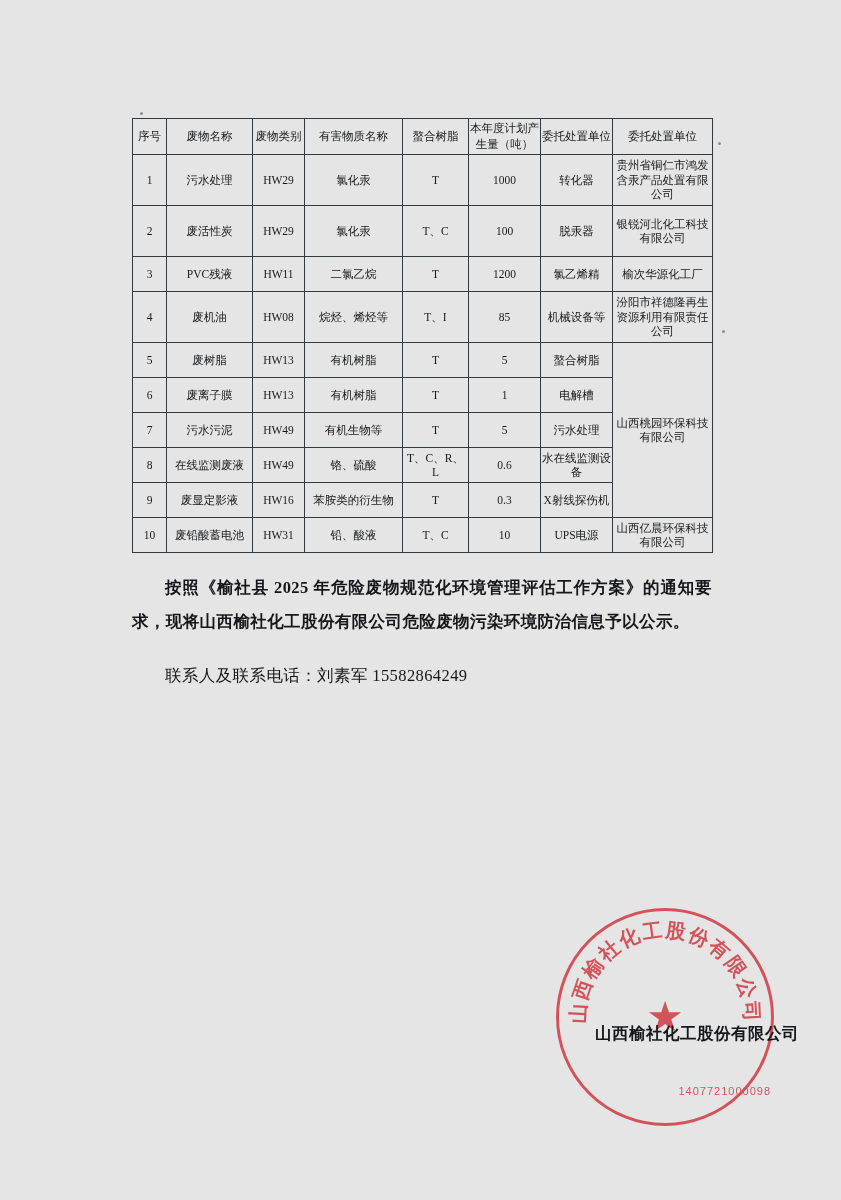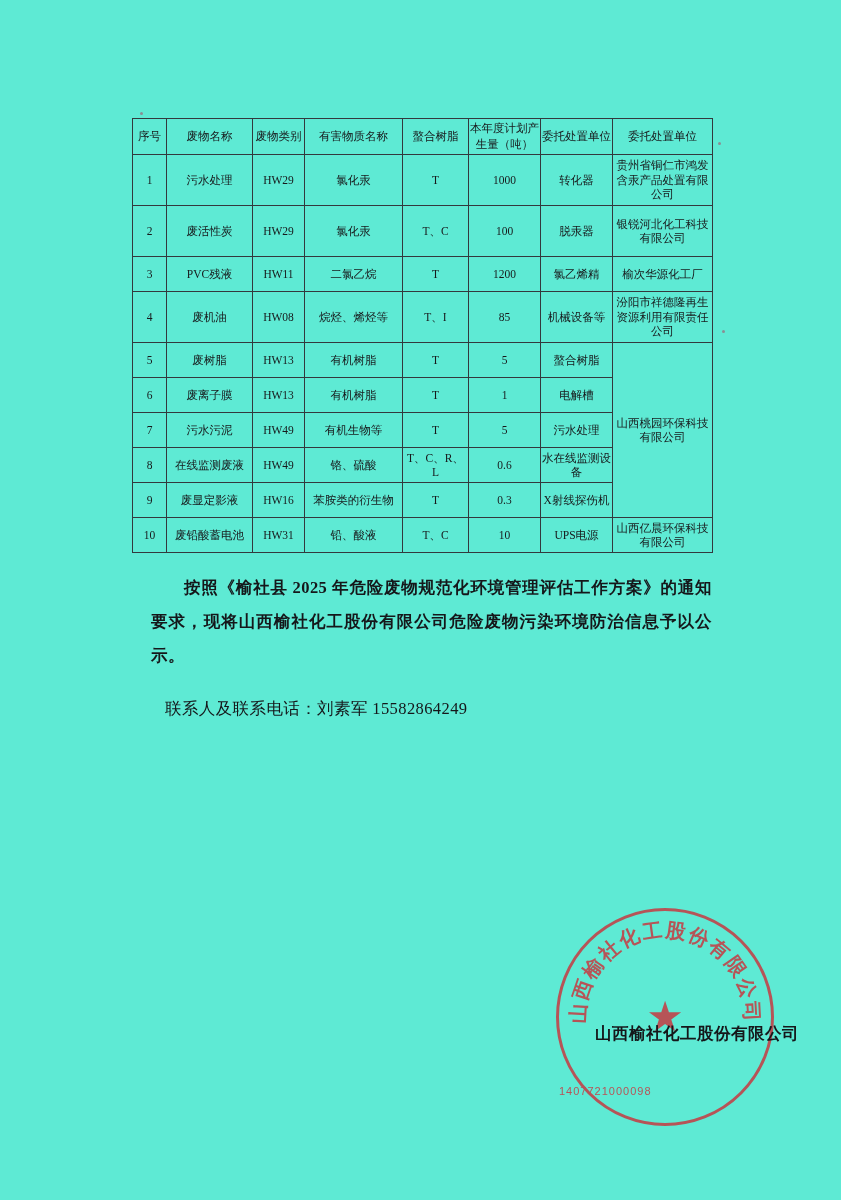--- a/index.html
+++ b/index.html
@@ -9,21 +9,21 @@
   }
   body {
     font-family: "Liberation Serif", "DejaVu Serif", serif;
     color: #1a1a1a;
   }
   .page {
     position: relative;
     width: 841px;
     height: 1200px;
     overflow: hidden;
-    background: #5eead4;
+    background: #e5e5e5;
   }
   .doc-inner {
     position: absolute;
     left: 132px;
     top: 118px;
     width: 580px;
   }
   table.waste-table {
     border-collapse: collapse;
     width: 580px;
@@ -55,21 +55,20 @@
 
   .para {
     margin-top: 18px;
     font-size: 16.5px;
     line-height: 2.05;
     text-align: justify;
     letter-spacing: 0.4px;
     font-family: "Liberation Serif", "DejaVu Serif", serif;
     font-weight: bold;
     color: #15171a;
-    margin-left: 19px;
   }
   .para-indent { text-indent: 33px; }
   .contact {
     margin-top: 20px;
     font-size: 16.5px;
     line-height: 2;
     text-indent: 33px;
     font-weight: normal;
     letter-spacing: 0.4px;
     color: #15171a;
@@ -105,21 +104,21 @@
     transform: translate(-50%, -50%);
     color: #cf2b35;
     font-size: 42px;
     line-height: 1;
   }
   .stamp .stamp-num {
     position: absolute;
     left: 0;
     right: 0;
     bottom: 26px;
-    text-align: left;
+    text-align: right;
     color: #cf2b35;
     font-size: 11px;
     letter-spacing: 1px;
     font-family: "Liberation Sans", sans-serif;
   }
   .stamp-arc {
     position: absolute;
     left: 0; top: 0;
     width: 212px; height: 212px;
   }

